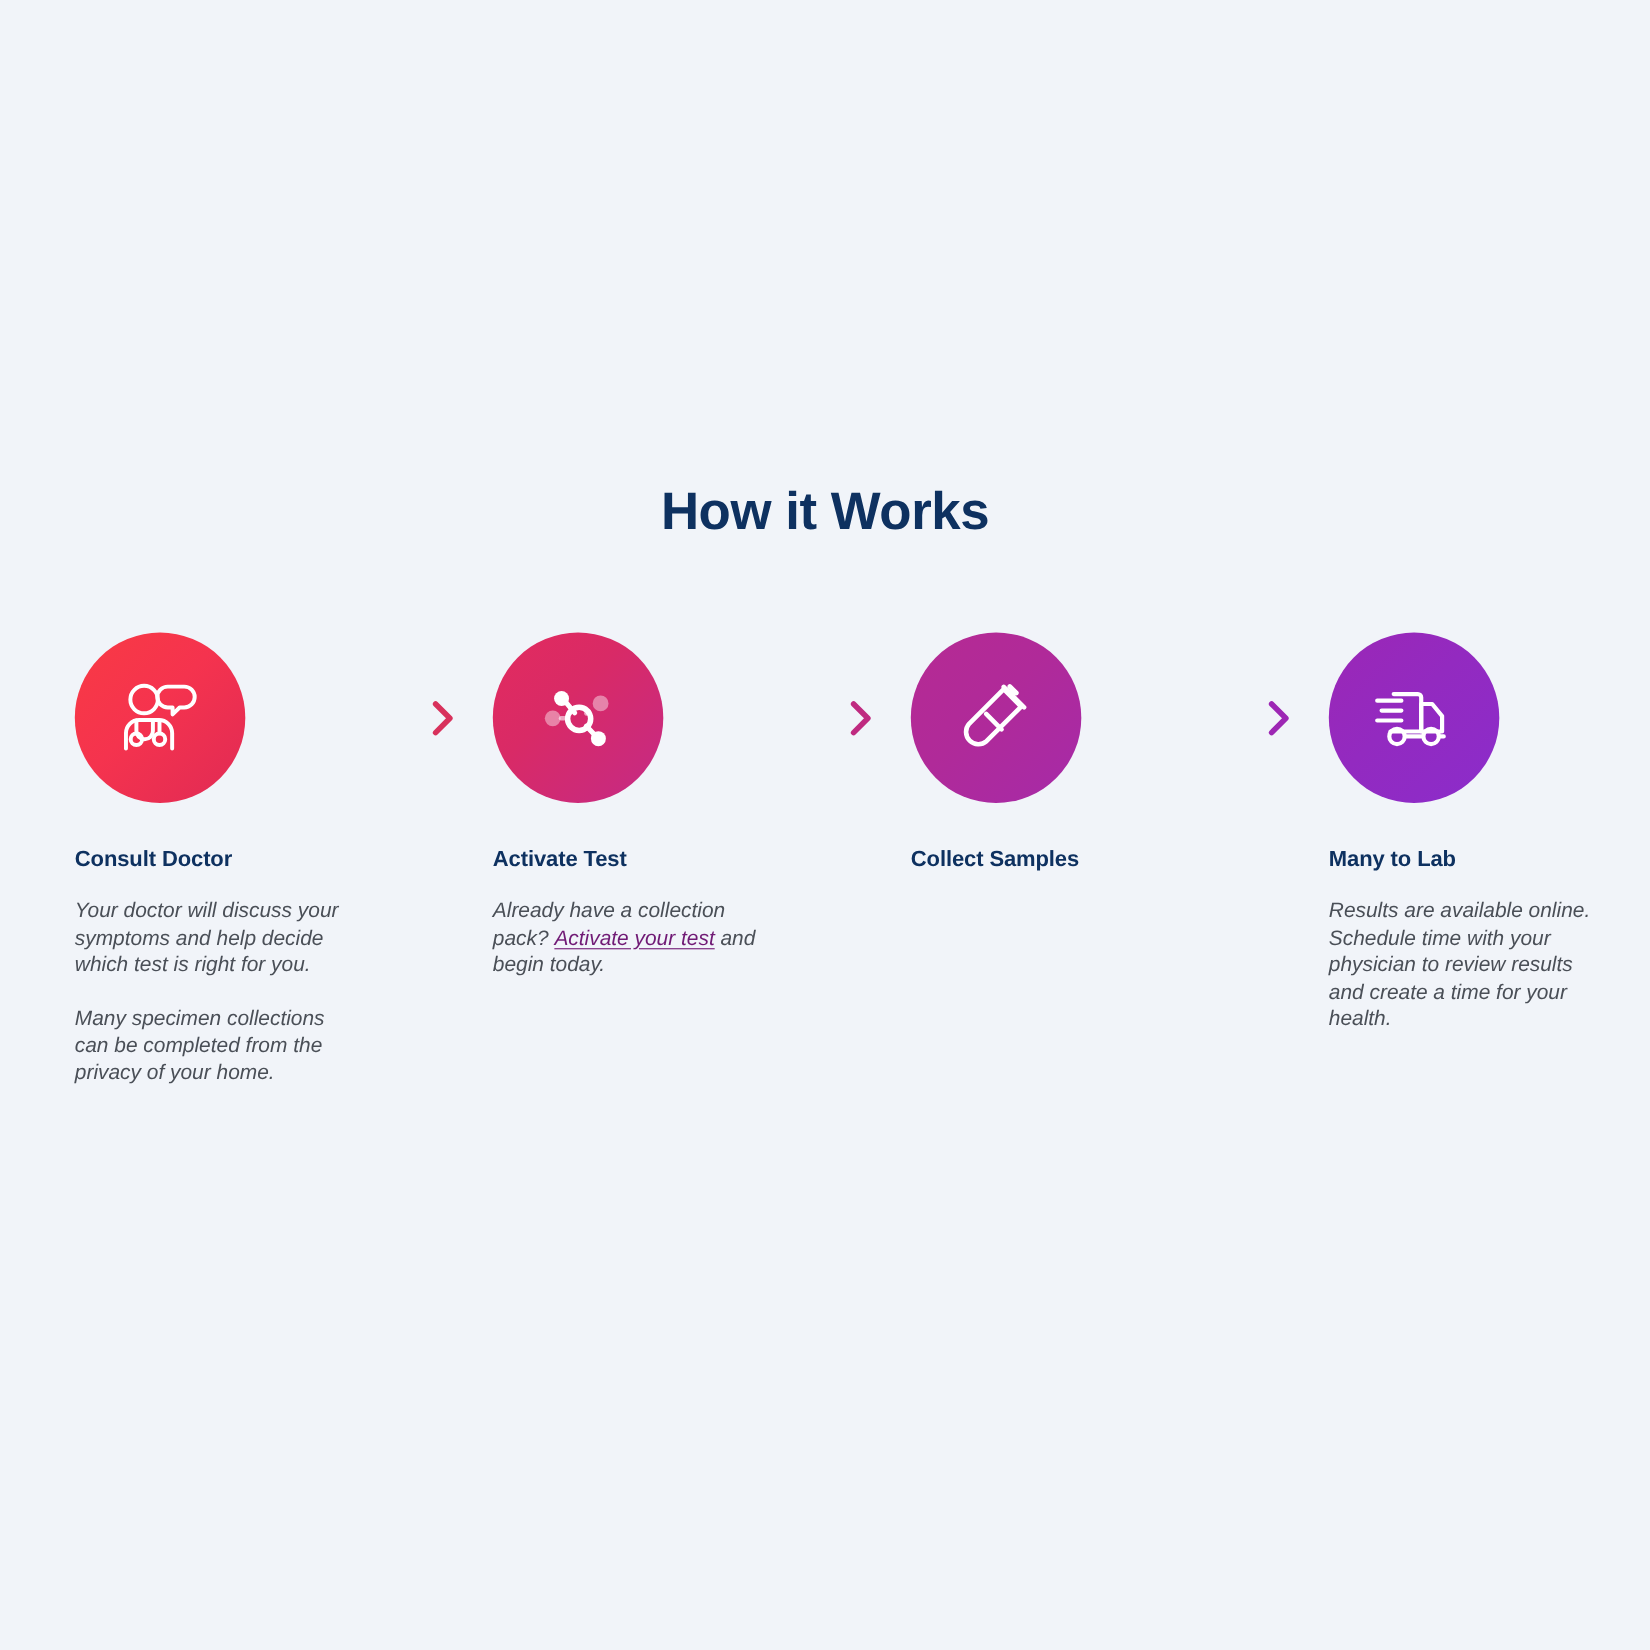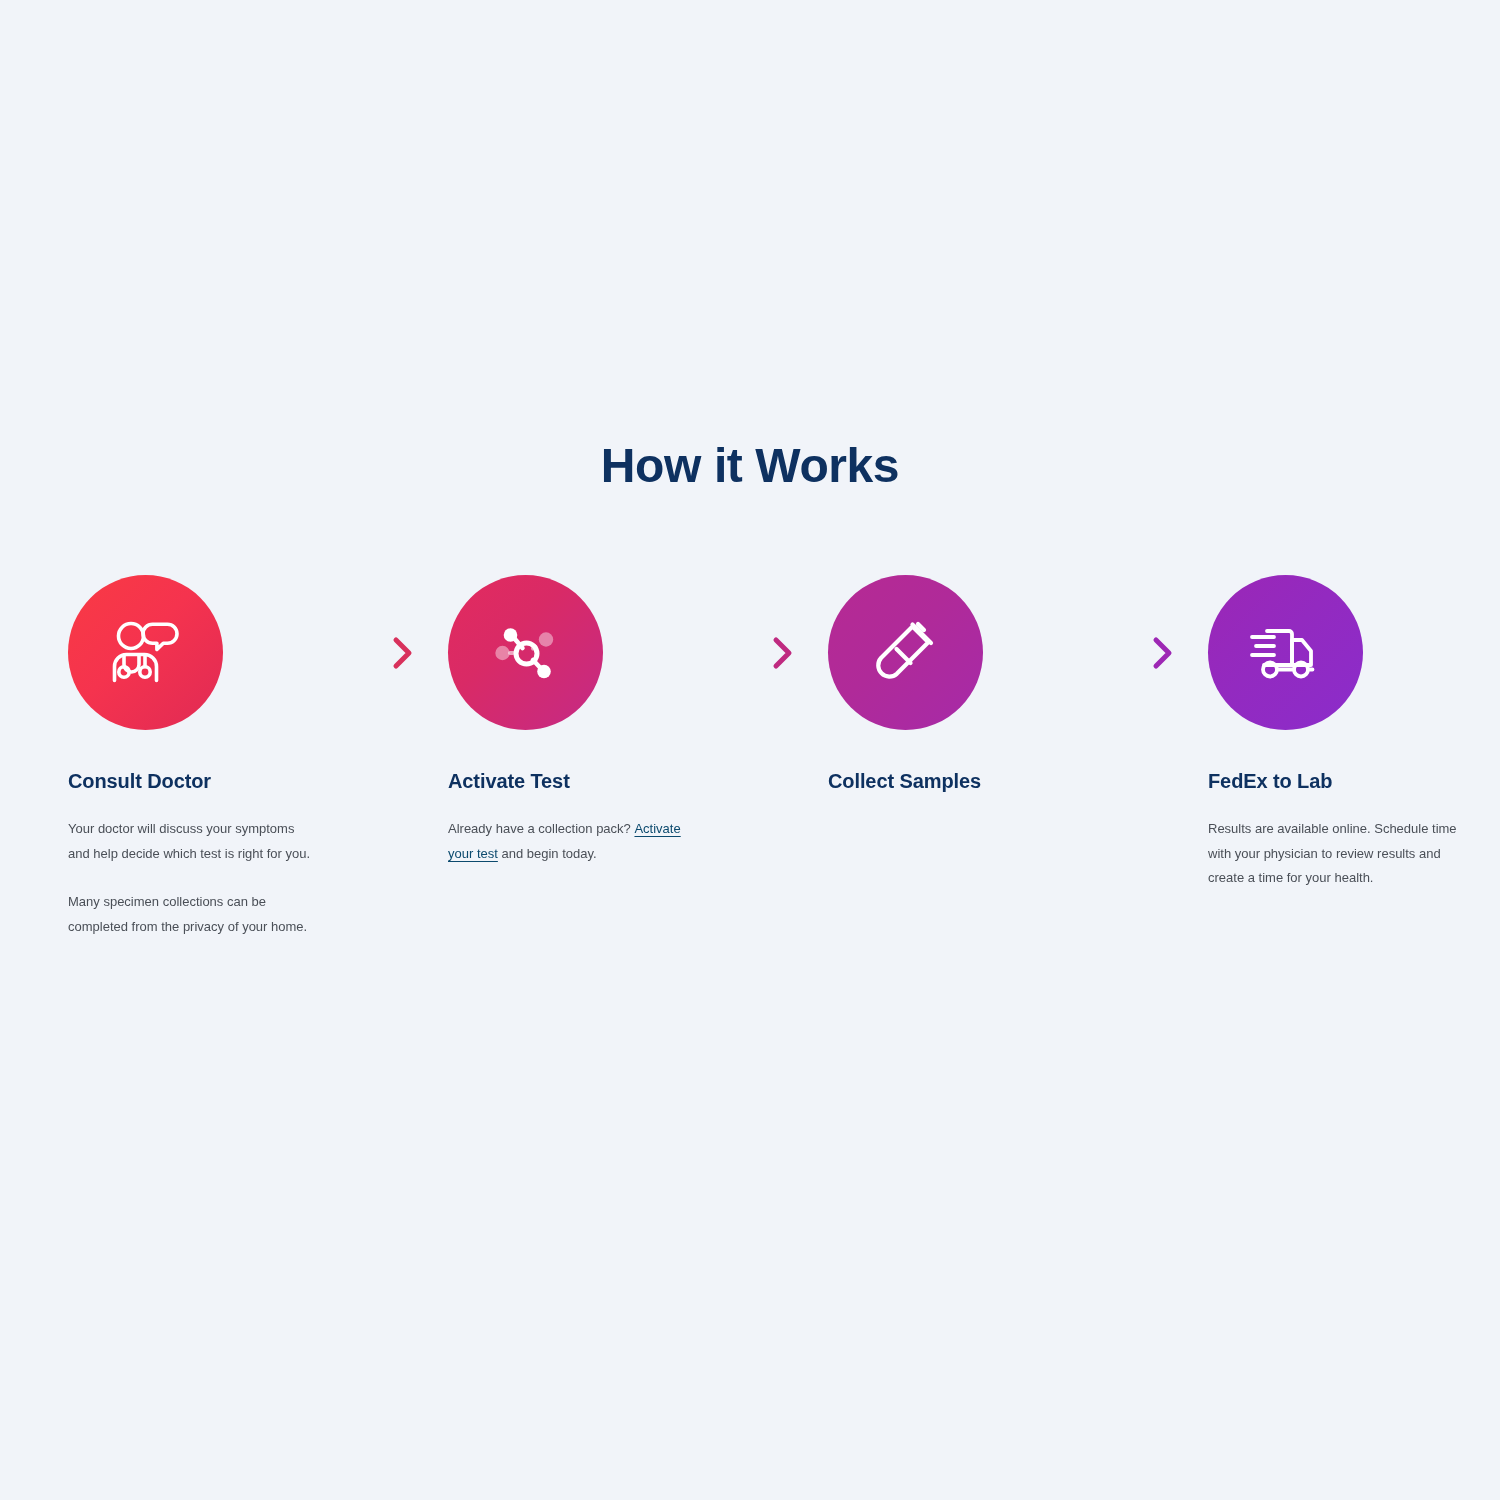--- a/index.html
+++ b/index.html
@@ -88,29 +88,30 @@
     color: #0e3160;
     letter-spacing: -0.1px;
   }
 
   .step-body {
     margin-top: 24px;
     width: 250px;
   }
 
   .para {
-    font-size: 13px;
+    font-size: 19px;
     line-height: 24.6px;
     color: #4a4f57;
     margin-bottom: 24px;
+    font-style: italic;
   }
   .para:last-child { margin-bottom: 0; }
 
   .inline-link {
-    color: #0c4a6e;
+    color: #701a75;
     font-weight: 500;
     text-decoration: underline;
     text-underline-offset: 3px;
     cursor: pointer;
   }
 </style>
 </head>
 <body>
 
 <div class="page">
@@ -224,21 +225,21 @@
               <path d="M43 17 h10 l9 11 v14 h-19 z"></path>
               <path d="M3 14 h22 M7 23 h18 M3 32 h22"></path>
               <circle cx="21" cy="46.5" r="7"></circle>
               <circle cx="52" cy="46.5" r="7"></circle>
               <path d="M28.5 46.5 h16 M59.5 46.5 h4"></path>
             </svg>
           </span>
         </div>
       </div>
 
-      <div class="step-title">FedEx to Lab</div>
+      <div class="step-title">Many to Lab</div>
 
       <div class="step-body">
         <p class="para">Results are available online. Schedule time with your physician to review results and create a time for your health.</p>
       </div>
     </div>
 
   </div>
 </div>
 
 </body></html>

